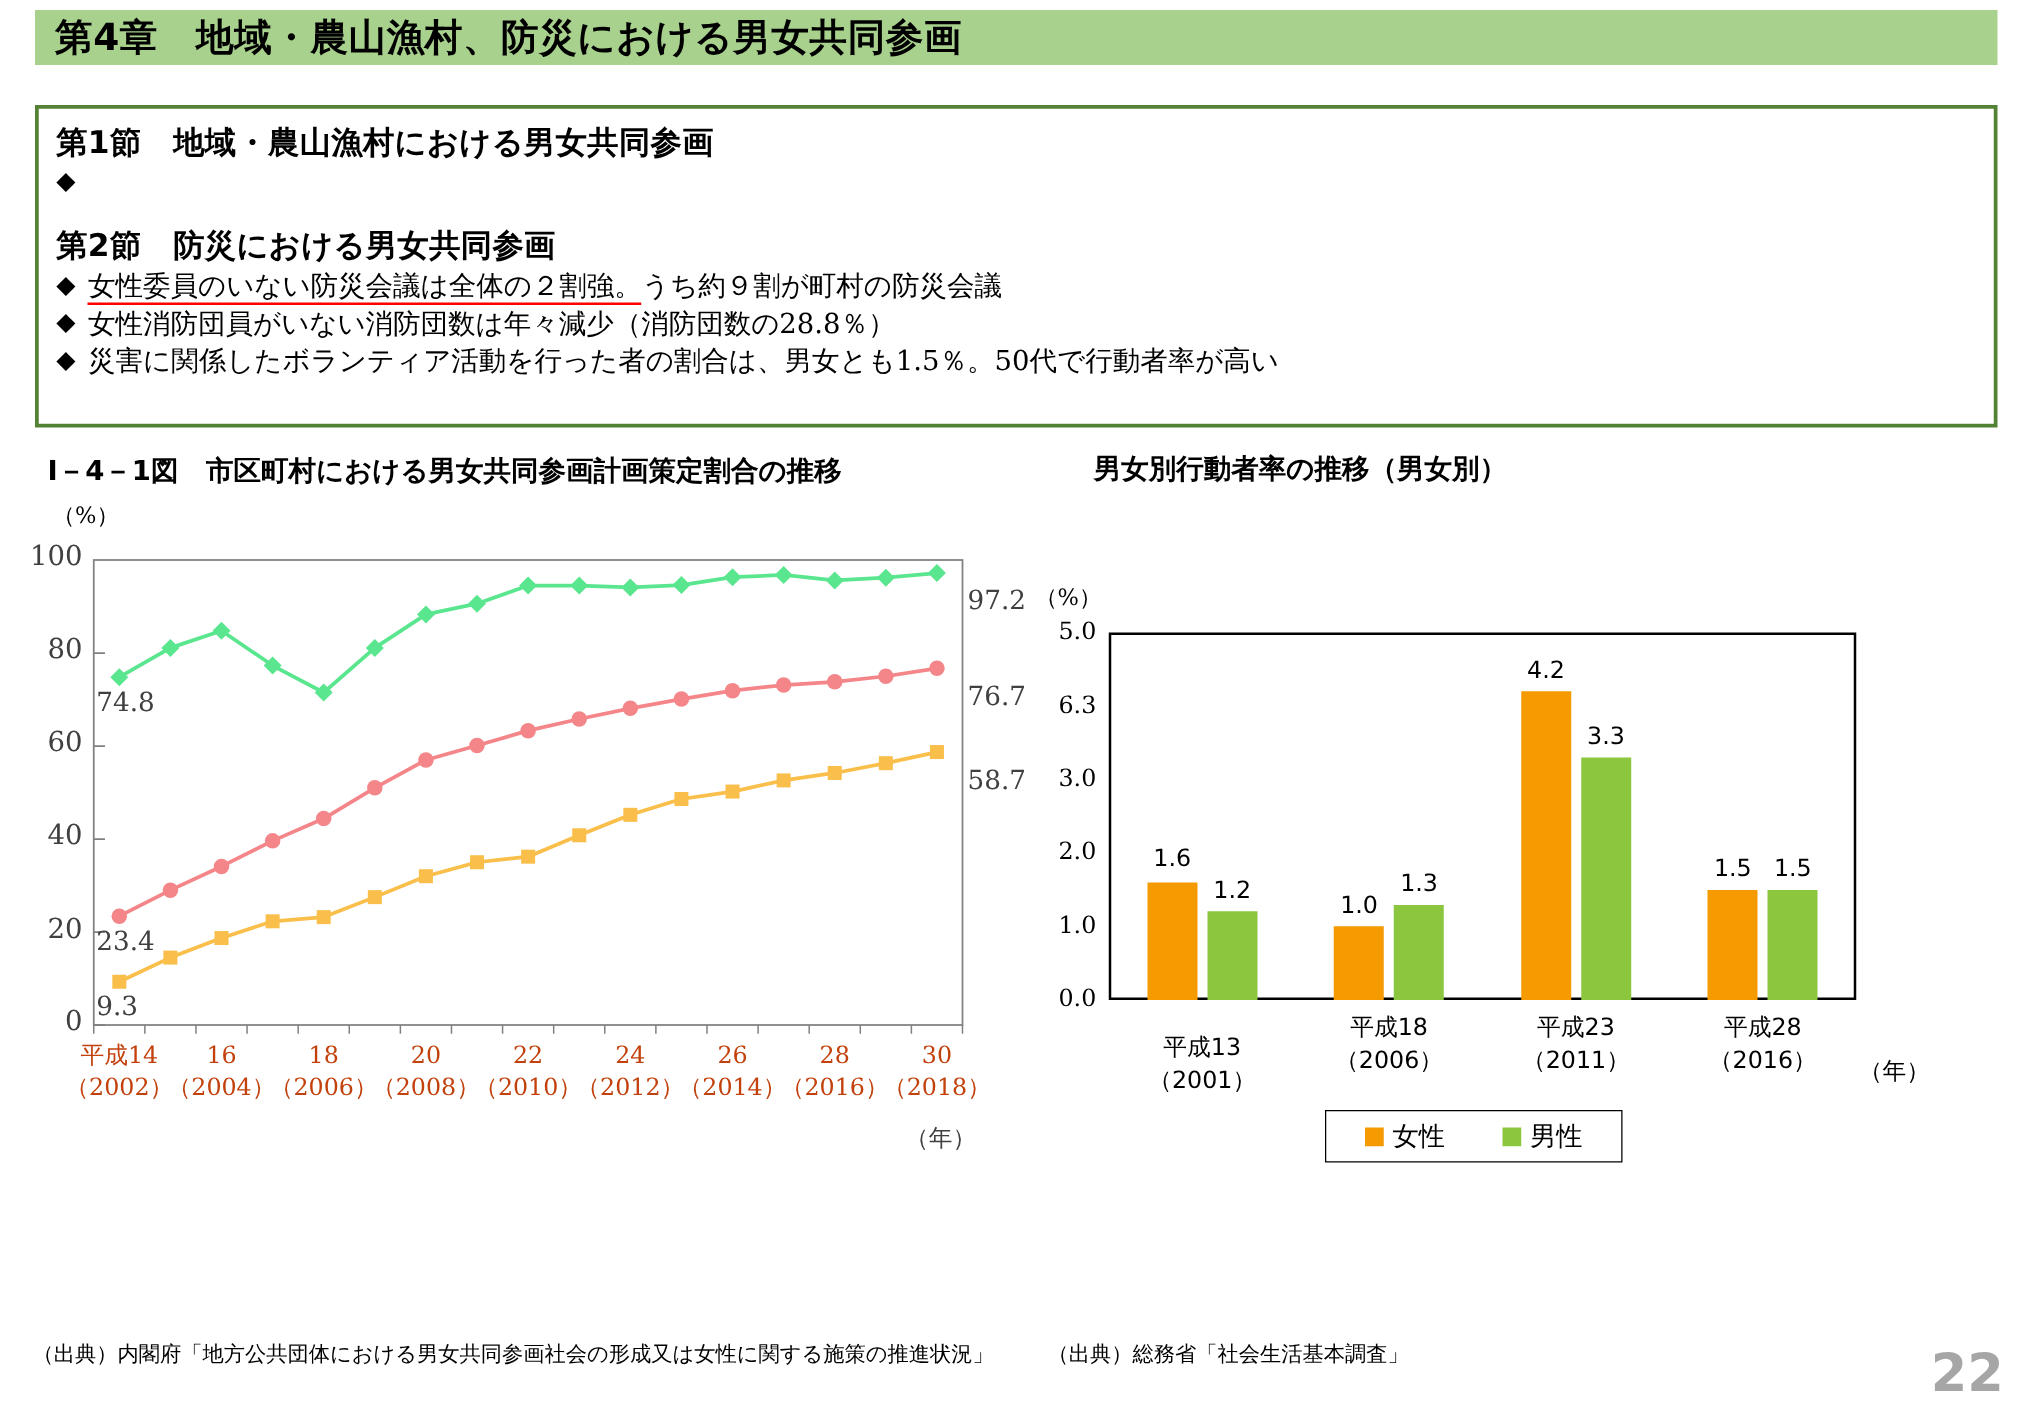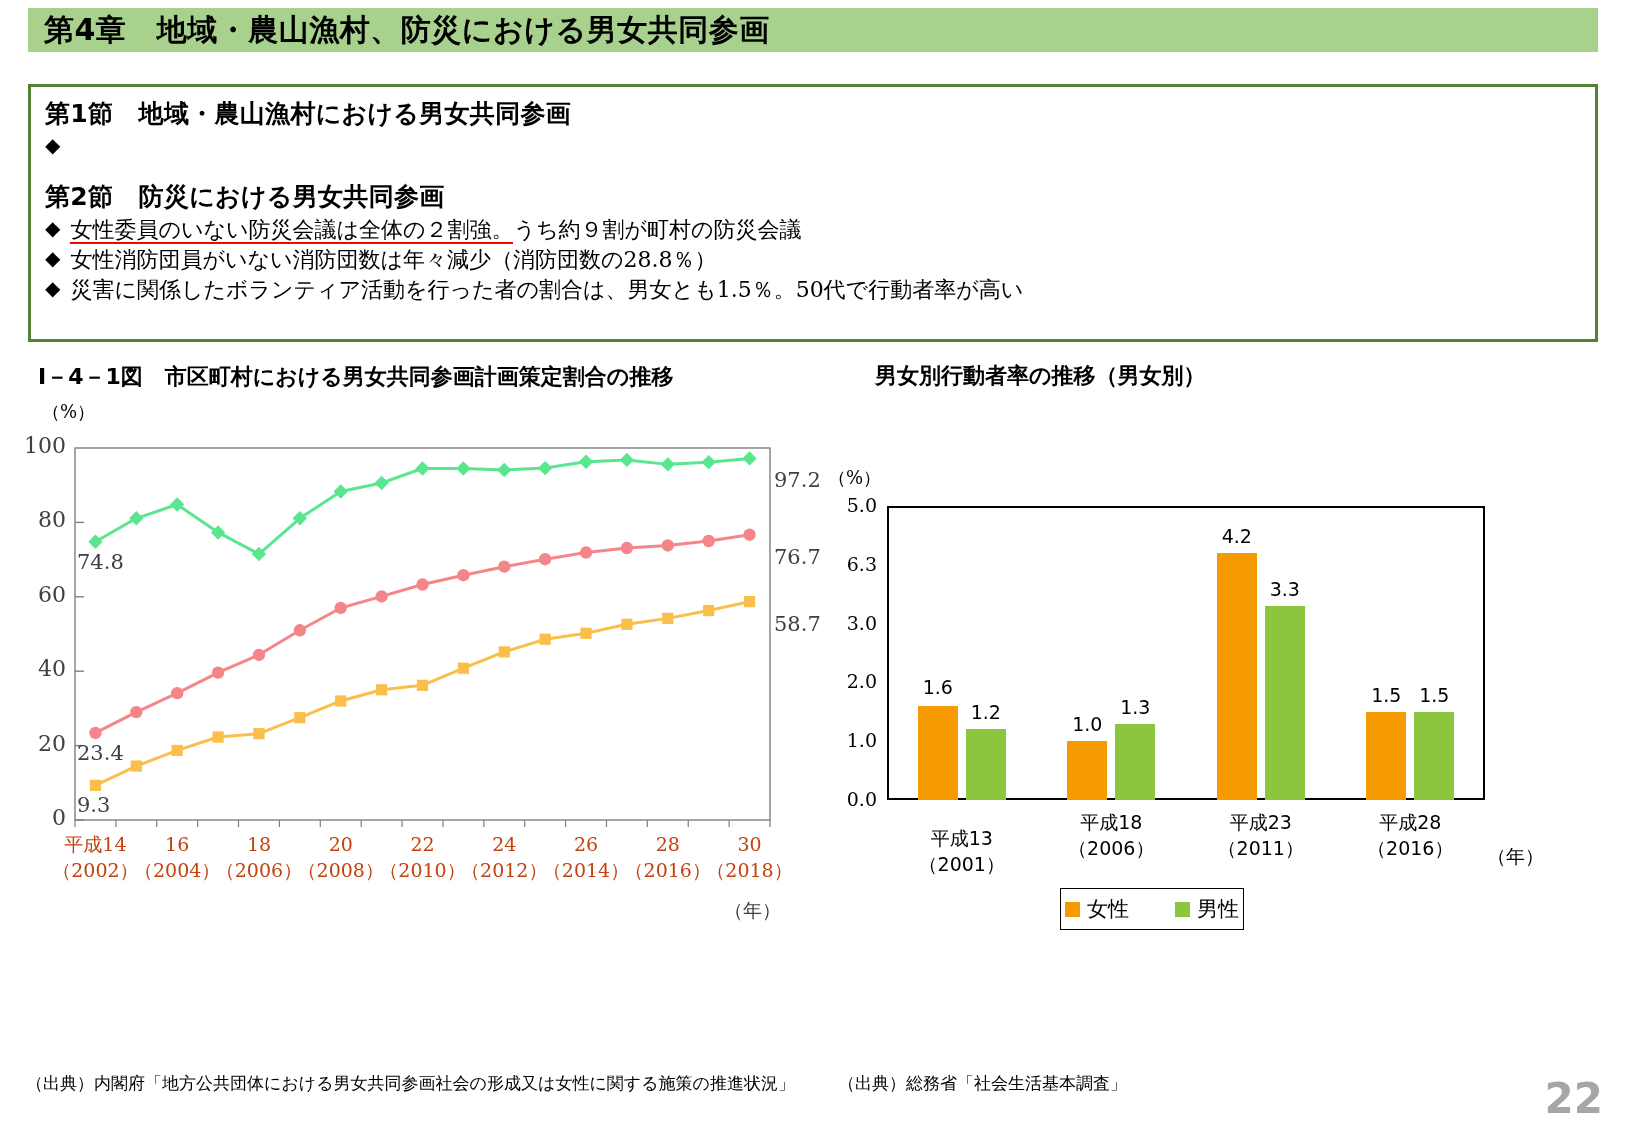--- a/index.html
+++ b/index.html
@@ -340,21 +340,21 @@
       </div>
       <div class="bar" style="position: absolute; left: 551.25px; top: 251.8px; width: 40px; height: 88.2px; background: rgb(245, 154, 0);"></div>
       <div class="bc-val" style="left: 543.25px; top: 223.8px;">1.5</div>
       <div class="bar" style="position: absolute; left: 599.25px; top: 251.8px; width: 40px; height: 88.2px; background: rgb(140, 198, 63);"></div>
       <div class="bc-val" style="left: 591.25px; top: 223.8px;">1.5</div>
       <div class="bc-xlab" style="left: 530.25px; top: 350px;">
         <div>平成28</div>
         <div>（2016）</div>
       </div>
       <div style="position: absolute; font-size: 19px; color: rgb(0, 0, 0); font-family: &quot;DejaVu Serif&quot;, serif; left: 672px; top: 384px;">（年）</div>
-      <div class="bc-legend" style="left: 245px; top: 428px; width: 184px; height: 42px;">
+      <div class="bc-legend" style="left: 245px; top: 428px; width: 238px; height: 42px;">
         <div class="bc-leg-item">
           <span class="bc-swatch" style="background: rgb(245, 154, 0);"></span>
           <span class="bc-leg-txt">女性</span>
         </div>
         <div class="bc-leg-item">
           <span class="bc-swatch" style="background: rgb(140, 198, 63);"></span>
           <span class="bc-leg-txt">男性</span>
         </div>
       </div>
     </div>

